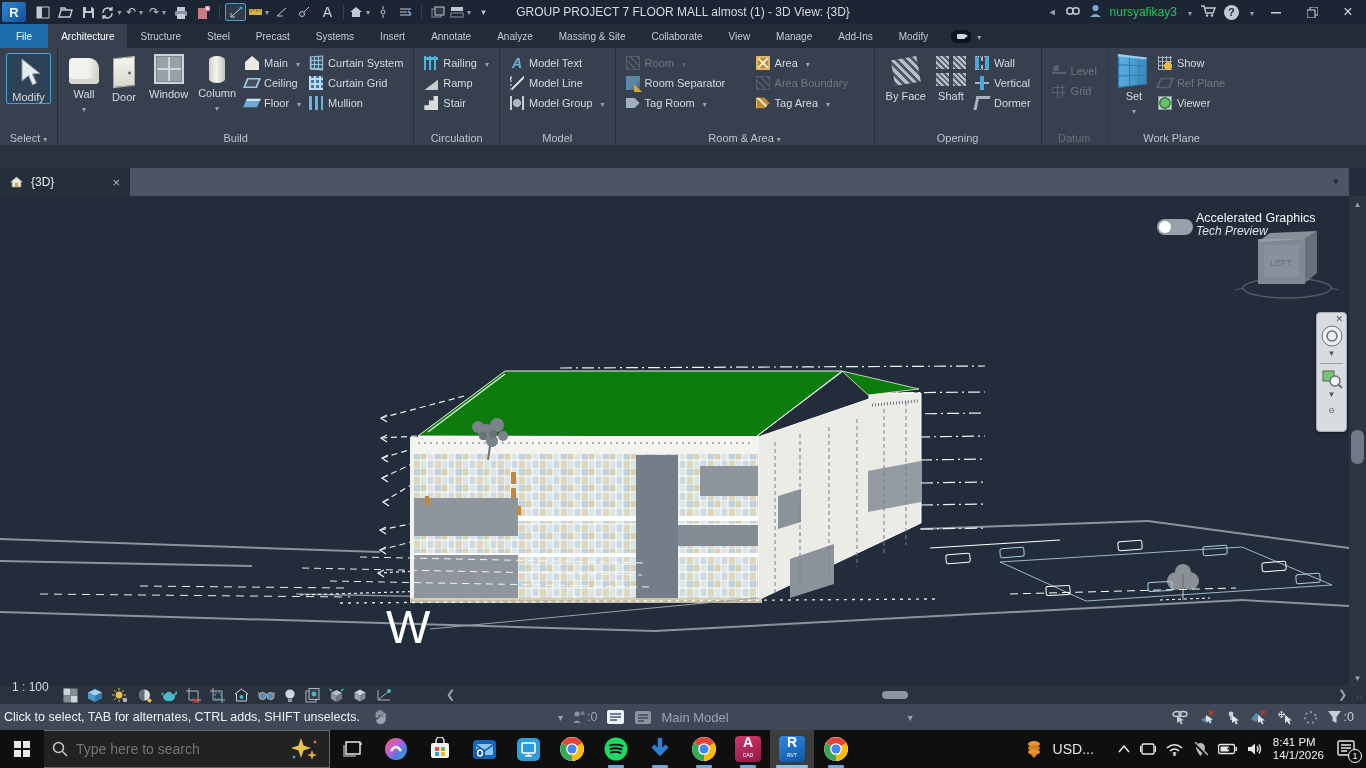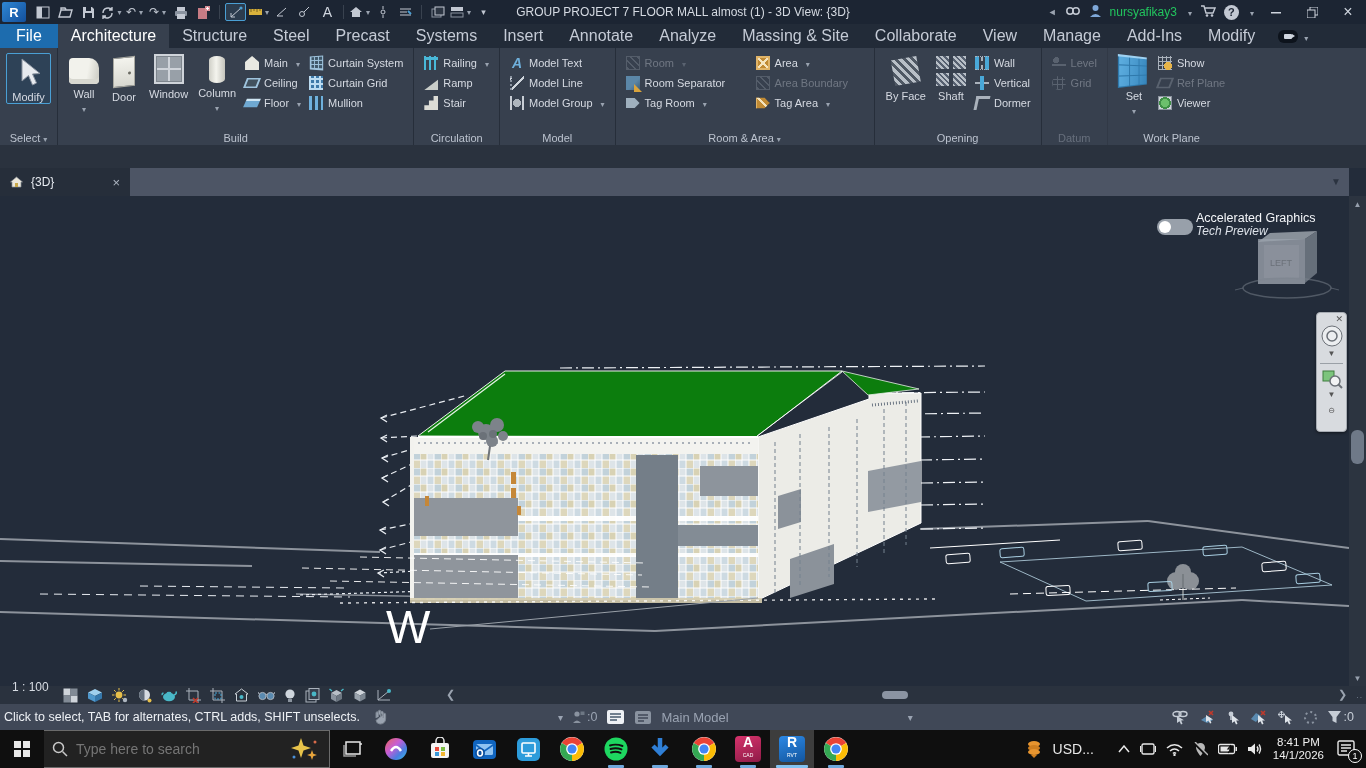--- a/index.html
+++ b/index.html
@@ -15,21 +15,21 @@
   .qi svg{display:block}
   .qi.boxed{border:1px solid #4a9fd4;background:#2c3c4e;border-radius:2px}
   .qsep{width:1px;height:14px;background:#39424f;margin:0 3px}
   .ttl{position:absolute;left:0;right:0;text-align:center;color:#d5dae2;font-size:12px;pointer-events:none}
   .tbr{margin-left:auto;display:flex;align-items:center;gap:8px;padding-right:4px;z-index:2}
   .winbtn{width:28px;height:22px;display:flex;align-items:center;justify-content:center;color:#cfd5de;font-size:13px}
   .dd8::after{content:"▾";font-size:8px;color:#9aa3b0;margin-left:3px}
   .ddu::after{content:"▾";font-size:8px;color:#9aa3b0}
 
   
-  .tabsrow{position:absolute;left:0;top:24px;width:1366px;height:24px;background:#222b38;display:flex;font-size:16px;color:#c5cbd6;align-items:stretch}
+  .tabsrow{position:absolute;left:0;top:24px;width:1366px;height:24px;background:#222b38;display:flex;font-size:10px;color:#c5cbd6;align-items:stretch}
   .tab{padding:0 13px;display:flex;align-items:center}
   .tab.file{background:#1d6cae;color:#fff;padding:0 16px}
   .tab.active{background:#37404e;color:#fff}
   .mediabtn{margin-left:10px;display:flex;align-items:center;gap:3px}
   .mediabtn .cam{width:20px;height:13px;background:#0d131c;border-radius:6px;display:flex;align-items:center;justify-content:center}
   .cam i{width:8px;height:5px;background:#cfd5de;border-radius:1px;display:block;position:relative}
   .cam i::after{content:"";position:absolute;right:-3px;top:0;border-left:3px solid #cfd5de;border-top:2px solid transparent;border-bottom:2px solid transparent}
 
   
   .ribbon{position:absolute;left:0;top:48px;width:1366px;height:97px;background:#37404e;display:flex;align-items:stretch}
@@ -140,21 +140,21 @@
   .winlogo i{background:#e8e8e8}
   .searchbox{width:286px;height:38px;background:#222;border:1px solid #6b6b6b;border-left:none;display:flex;align-items:center;gap:8px;padding:0 8px;position:relative}
   .searchbox input{flex:1;background:transparent;border:none;outline:none;color:#c9c9c9;font-size:14px;font-family:"Liberation Sans",sans-serif}
   .slot{width:44px;height:38px;display:flex;align-items:center;justify-content:center;position:relative}
   .slot.run::after{content:"";position:absolute;bottom:0;left:14px;width:16px;height:3px;background:#6fa8dc;border-radius:1px}
   .slot.activeapp{background:#3d3d3d}
   .slot.activeapp::after{left:6px;width:32px;background:#82c2f2}
   .appsq{width:26px;height:26px;border-radius:4px;display:flex;flex-direction:column;align-items:center;justify-content:center;color:#fff;font-weight:bold}
   .tray{margin-left:auto;display:flex;align-items:center;gap:10px;padding-right:6px;color:#e8e8e8}
   .tray svg{display:block}
-  .clock{text-align:center;font-size:11.5px;line-height:13px;color:#f0f0f0}
+  .clock{text-align:left;font-size:11.5px;line-height:13px;color:#f0f0f0}
   .notif{position:relative;width:26px;height:30px;display:flex;align-items:center;justify-content:center}
   .notif .badge{position:absolute;right:-2px;bottom:1px;width:14px;height:14px;border:1px solid #fff;border-radius:50%;font-size:9px;display:flex;align-items:center;justify-content:center;color:#fff;background:#0f0f0f}
 </style>
 </head>
 <body>
 
 <div id="root">
 
   <div class="titlebar">
     <div class="rlogo">R</div>
@@ -477,21 +477,21 @@
           <div class="sbtn">
               <i class="mi mi-dormer"></i>
               <span>Dormer</span>
             </div>
         </div>
       </div>
       <div class="plabel">Opening</div>
     </div>
 
     <div class="panel dis">
-      <div class="scol" style="margin-top:4px">
+      <div class="scol" style="margin-top:12px">
         <div class="sbtn">
             <i class="mi mi-level"></i>
             <span>Level</span>
           </div>
         <div class="sbtn">
             <i class="mi mi-grid2"></i>
             <span>Grid</span>
           </div>
       </div>
       <div class="plabel" style="opacity:2.8">Datum</div>

